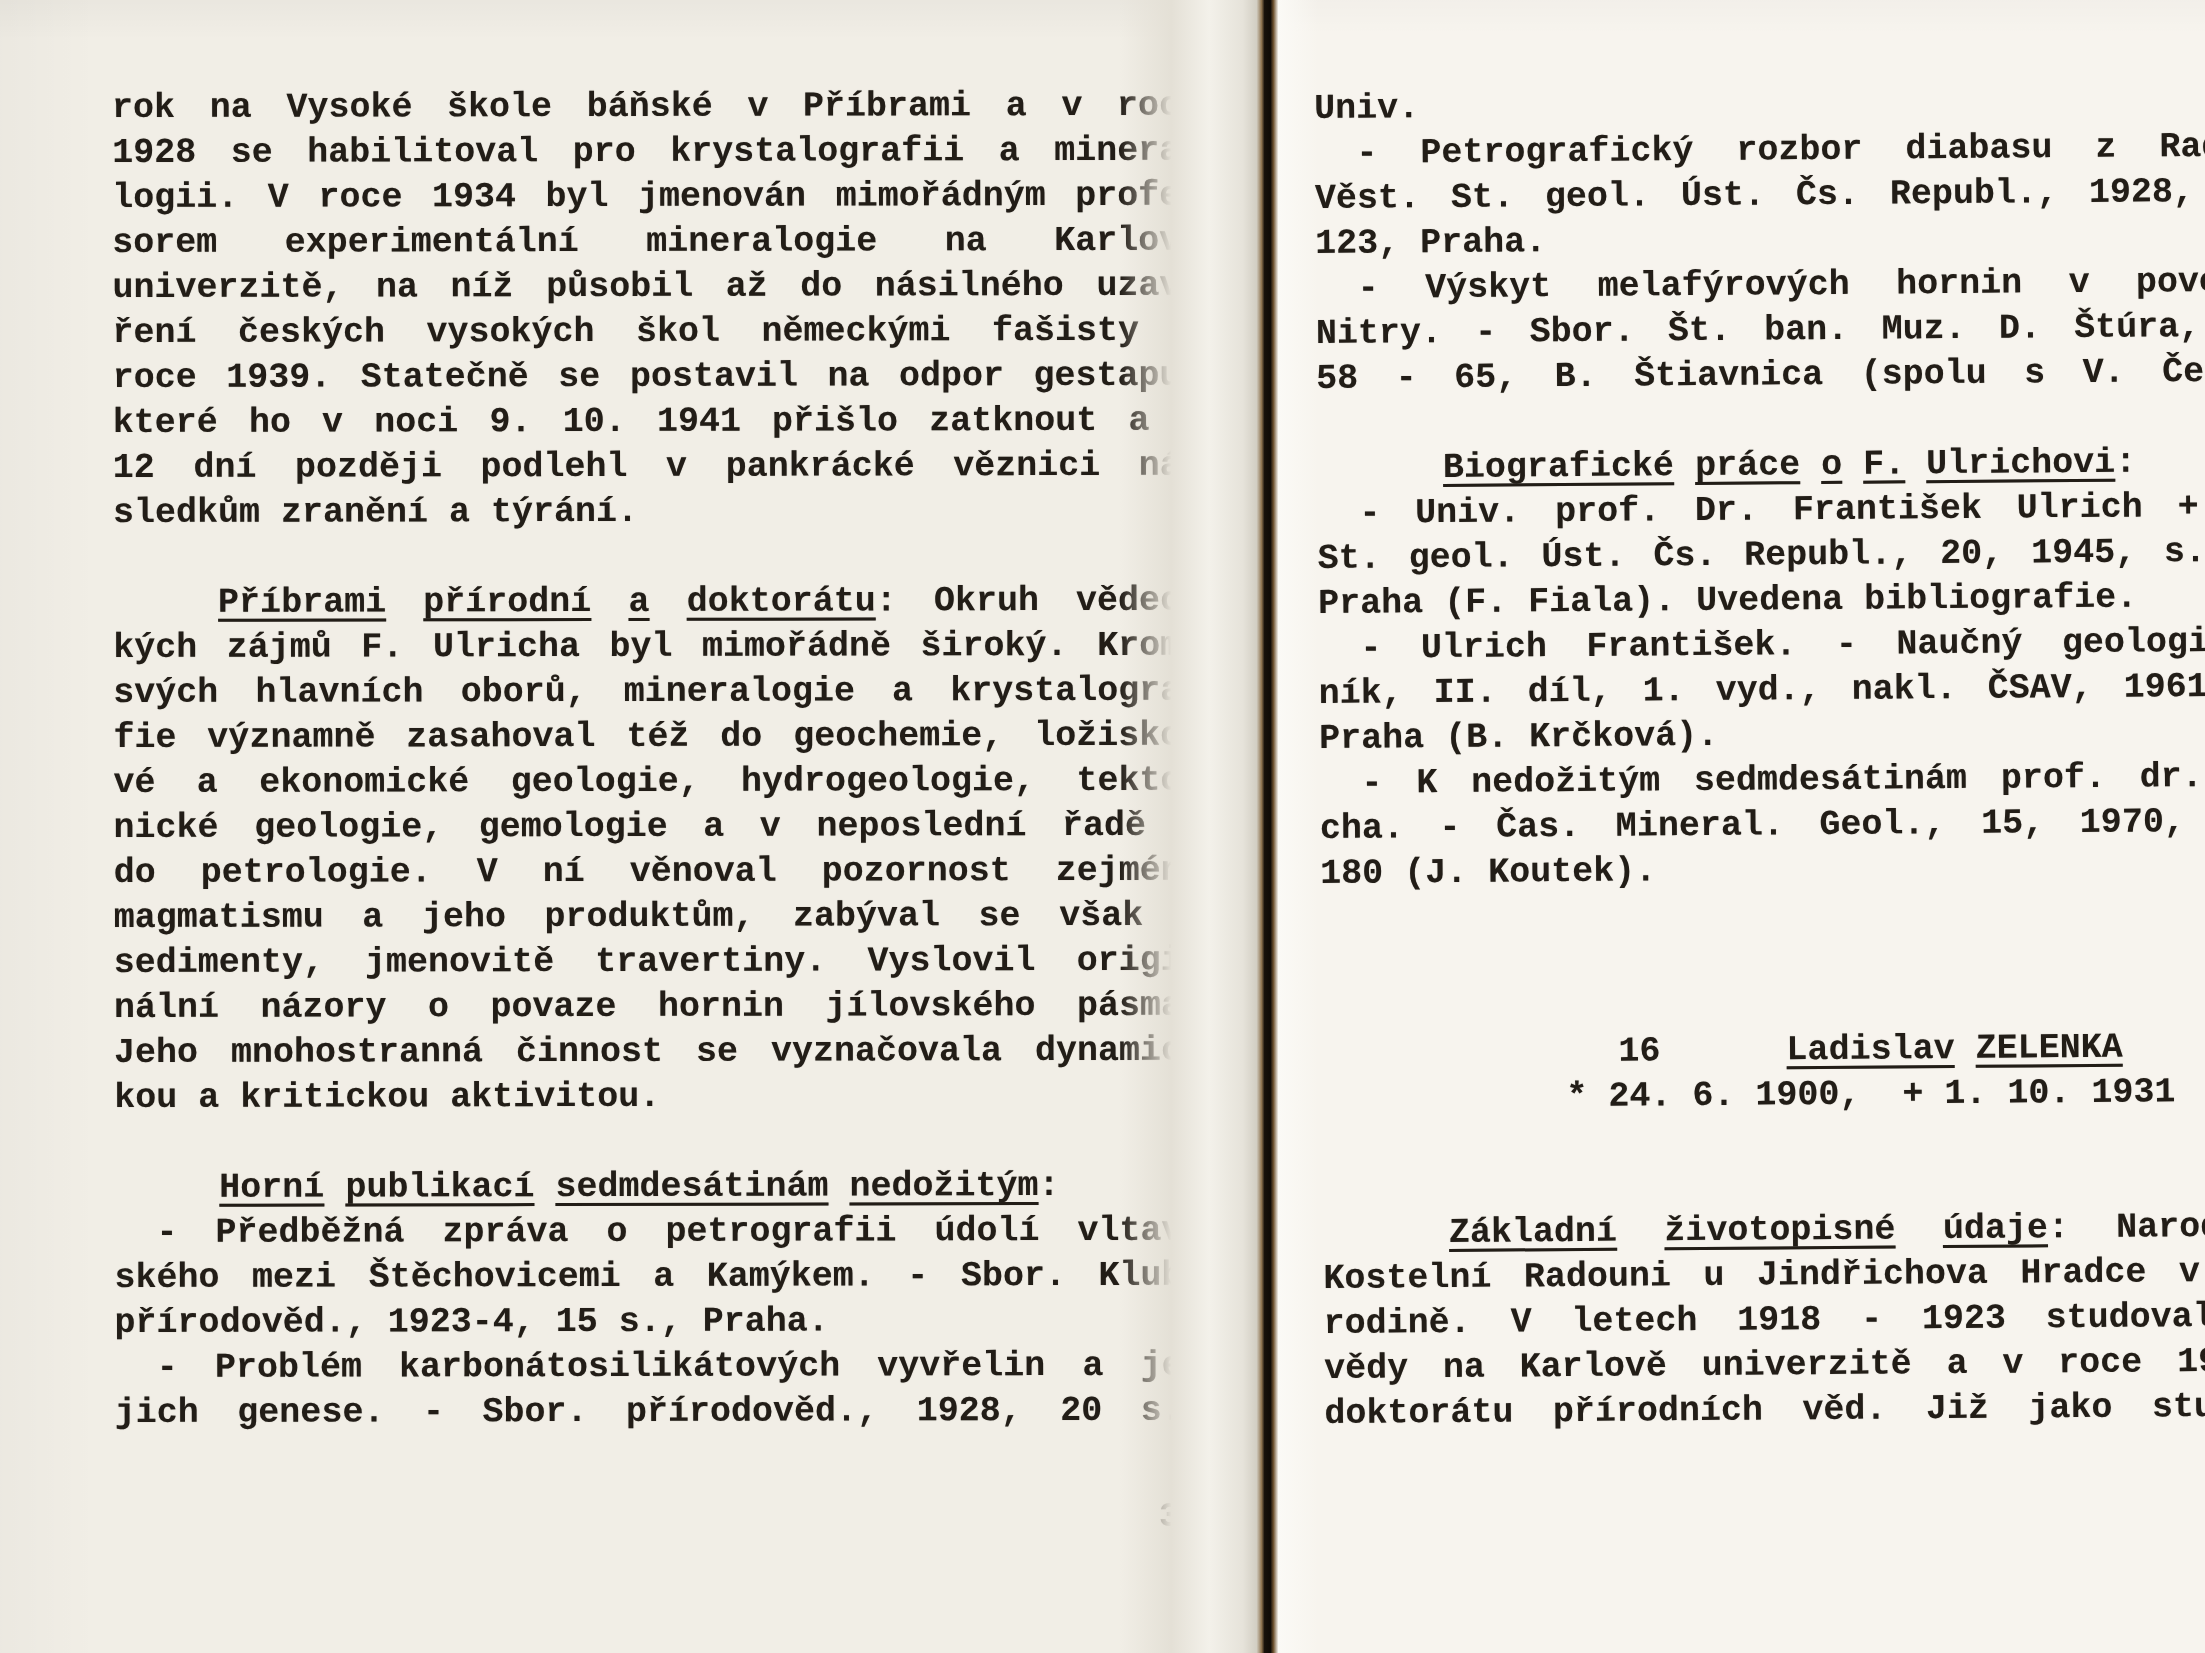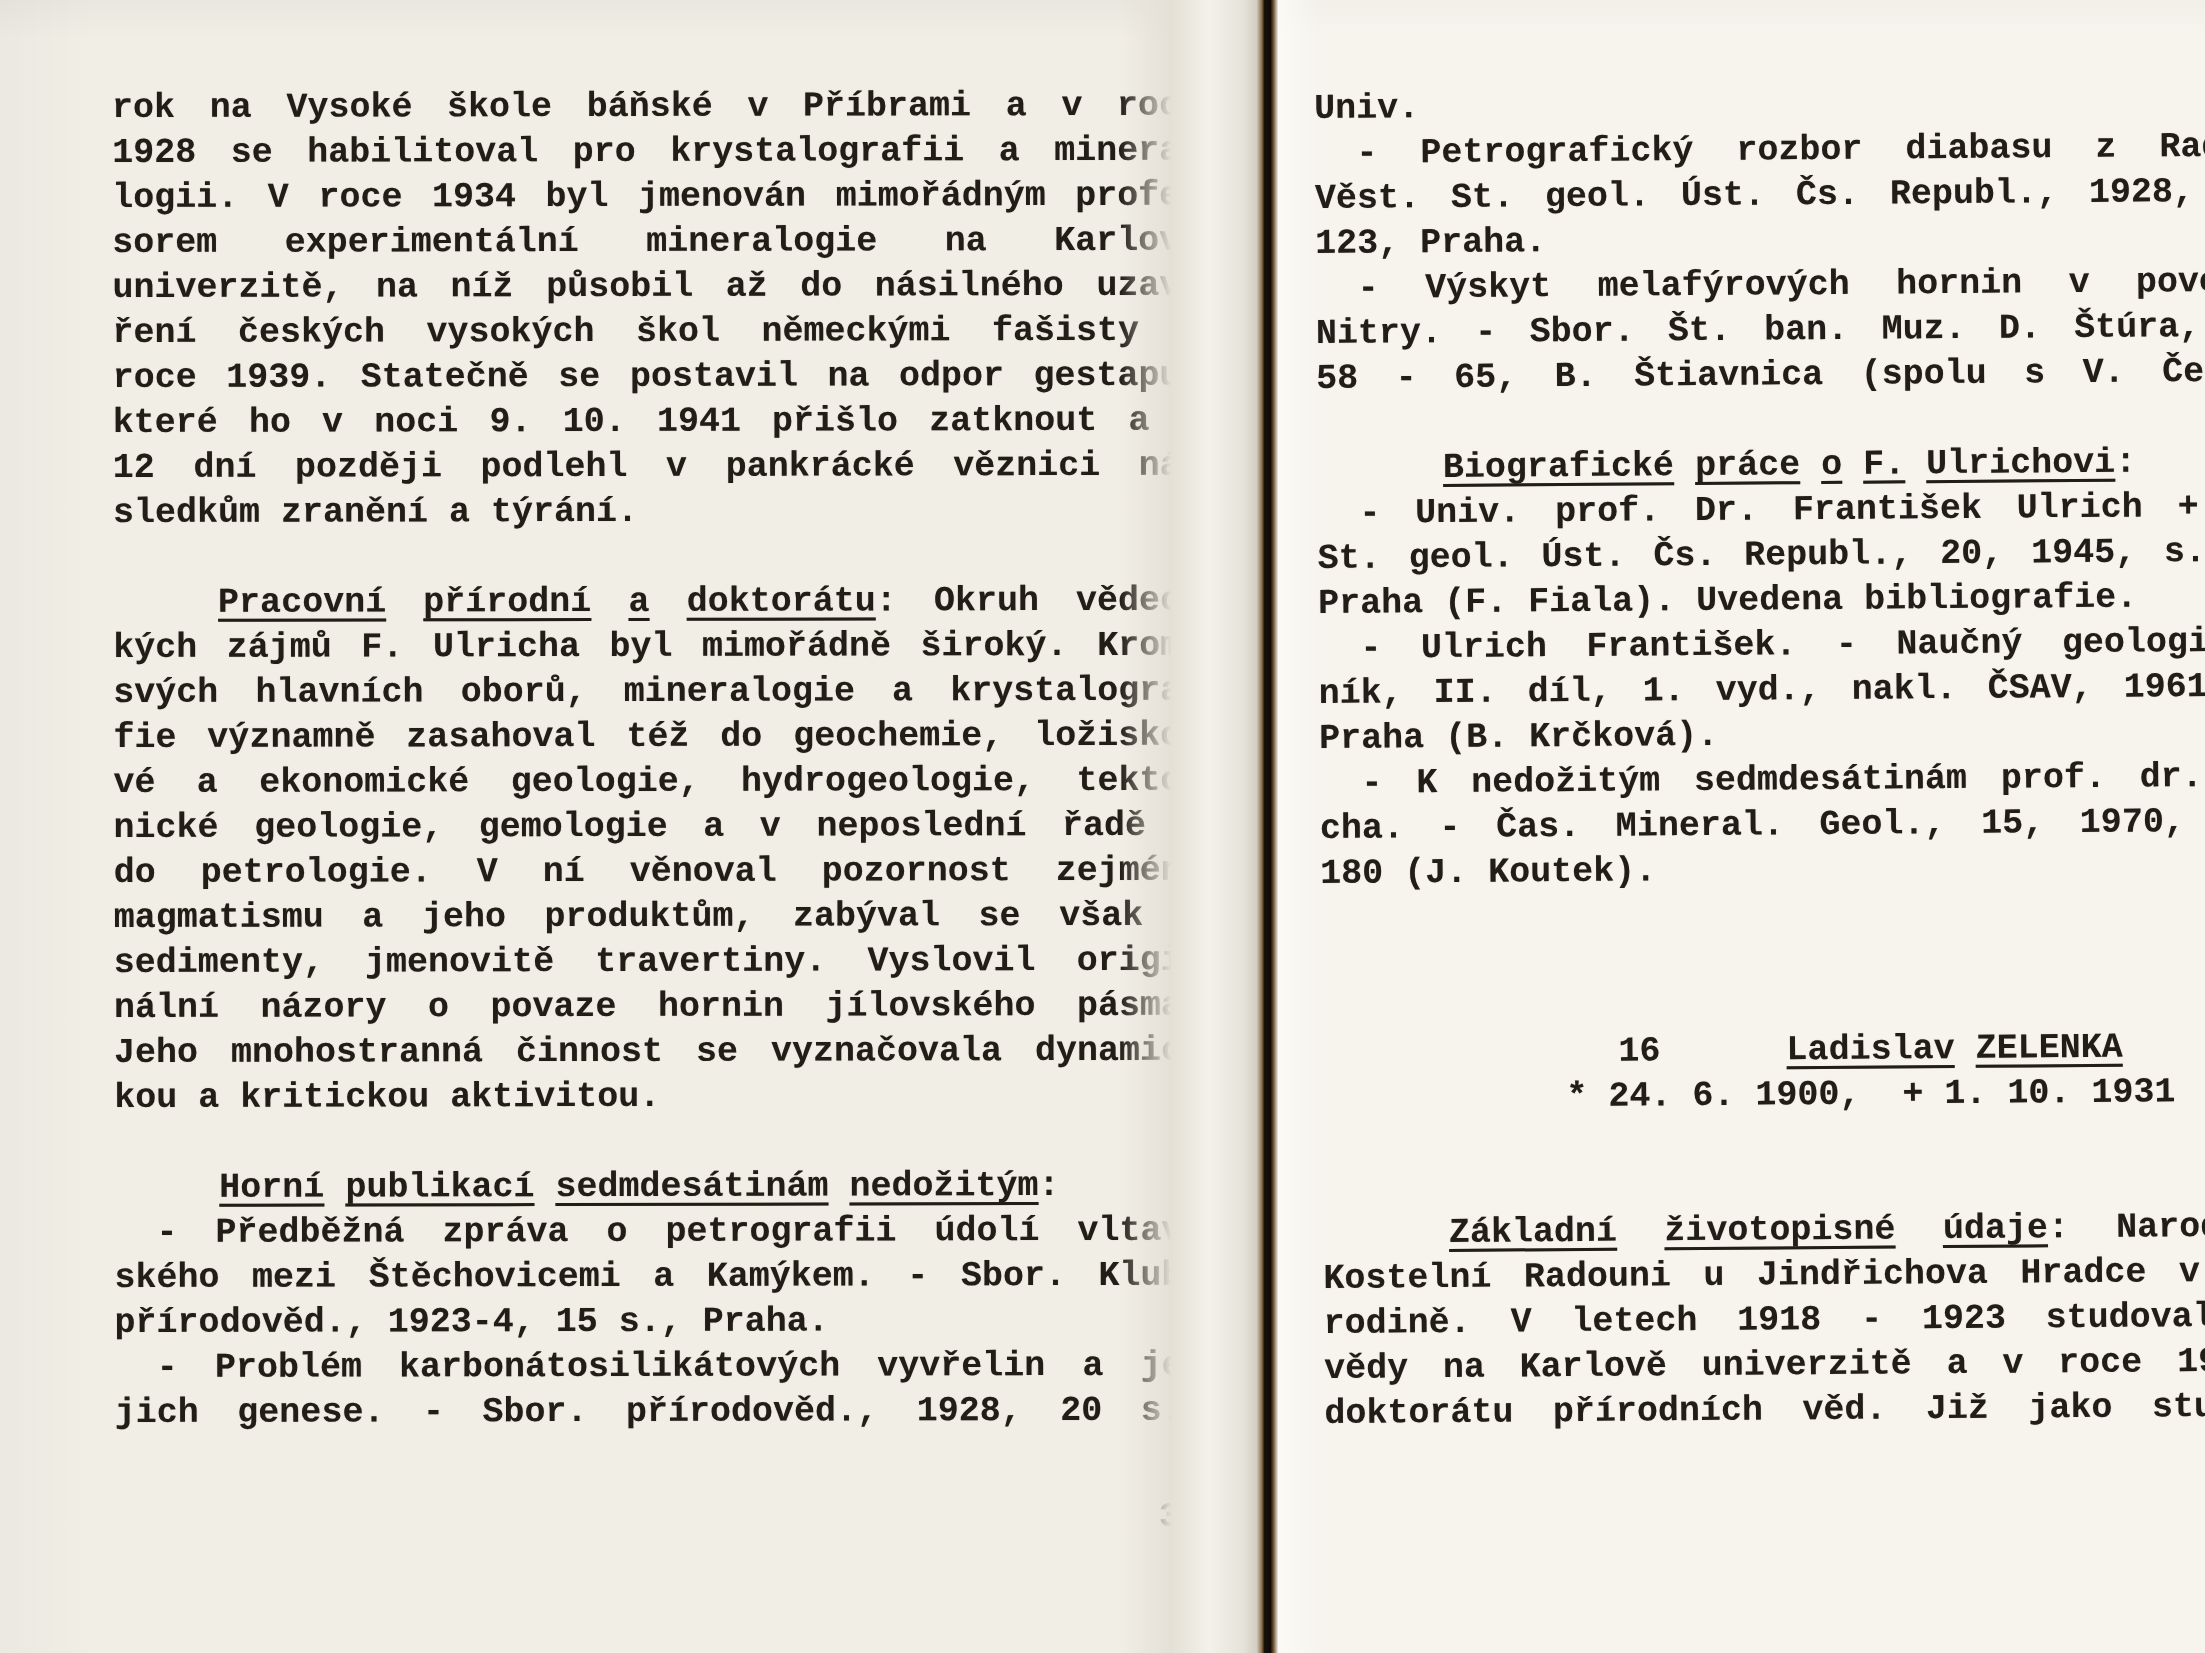--- a/index.html
+++ b/index.html
@@ -100,21 +100,21 @@
         <div class="line just"><span>1928 se habilitoval pro krystalografii a minera-</span></div>
         <div class="line just"><span>logii. V roce 1934 byl jmenován mimořádným profe-</span></div>
         <div class="line just"><span>sorem experimentální mineralogie na Karlově</span></div>
         <div class="line just"><span>univerzitě, na níž působil až do násilného uzav-</span></div>
         <div class="line just"><span>ření českých vysokých škol německými fašisty v</span></div>
         <div class="line just"><span>roce 1939. Statečně se postavil na odpor gestapu,</span></div>
         <div class="line just"><span>které ho v noci 9. 10. 1941 přišlo zatknout a o</span></div>
         <div class="line just"><span>12 dní později podlehl v pankrácké věznici ná-</span></div>
         <div class="line"><span>sledkům zranění a týrání.</span></div>
         <div class="line"></div>
-        <div class="line just" style="padding-left: 5ch;"><span class="u">Pracovní</span> <span class="u">přírodní</span> <span class="u">a</span> <span class="u">doktorátu</span><span>: Okruh vědec-</span></div>
+        <div class="line just" style="padding-left: 5ch;"><span class="u">Příbrami</span> <span class="u">přírodní</span> <span class="u">a</span> <span class="u">doktorátu</span><span>: Okruh vědec-</span></div>
         <div class="line just"><span>kých zájmů F. Ulricha byl mimořádně široký. Kromě</span></div>
         <div class="line just"><span>svých hlavních oborů, mineralogie a krystalogra-</span></div>
         <div class="line just"><span>fie významně zasahoval též do geochemie, ložisko-</span></div>
         <div class="line just"><span>vé a ekonomické geologie, hydrogeologie, tekto-</span></div>
         <div class="line just"><span>nické geologie, gemologie a v neposlední řadě i</span></div>
         <div class="line just"><span>do petrologie. V ní věnoval pozornost zejména</span></div>
         <div class="line just"><span>magmatismu a jeho produktům, zabýval se však i</span></div>
         <div class="line just"><span>sedimenty, jmenovitě travertiny. Vyslovil origi-</span></div>
         <div class="line just"><span>nální názory o povaze hornin jílovského pásma.</span></div>
         <div class="line just"><span>Jeho mnohostranná činnost se vyznačovala dynamic-</span></div>

